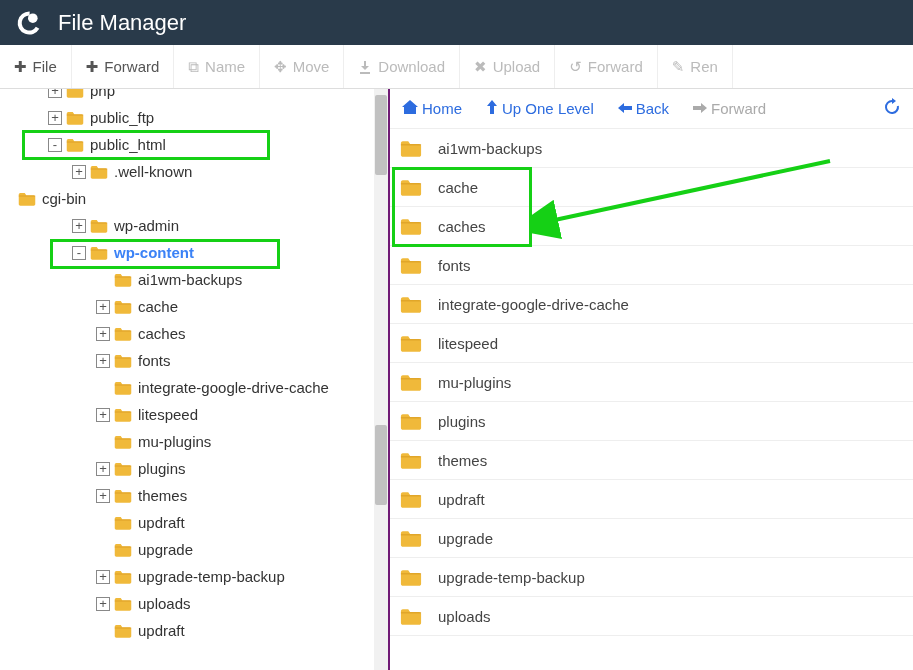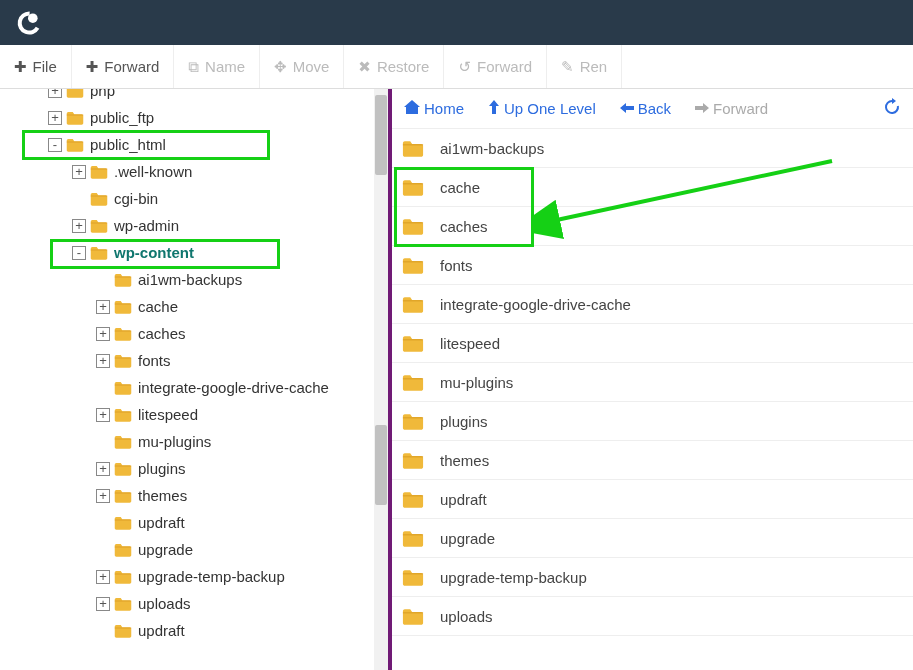--- a/index.html
+++ b/index.html
@@ -10,27 +10,27 @@
   .toolbar { background: #fff; border-bottom: 1px solid #ddd; height: 44px; display: flex; align-items: stretch; }
   .tb-btn { display: flex; align-items: center; padding: 0 14px; font-size: 15px; color: #555; cursor: pointer; border-right: 1px solid #eee; white-space: nowrap; }
   .tb-btn.disabled { color: #bbb; }
   .tb-btn .ic { margin-right: 6px; display:inline-flex; }
   .main { display: flex; height: calc(670px - 45px - 44px); }
   .tree-col { width: 388px; overflow: hidden; position: relative; }
   .tree-scroll { position: absolute; left: 0; top: 0; width: 378px; height: 100%; overflow: hidden; }
   .scrollbar-track { position: absolute; right: 0; top: 0; width: 14px; height: 100%; background: #f1f1f1; }
   .scroll-thumb { position: absolute; right: 1px; width: 12px; background: #c1c1c1; border-radius: 2px; }
   .tree-node { display: flex; align-items: center; height: 27px; font-size: 15px; color: #333; cursor: pointer; white-space: nowrap; }
-  .tree-node.bold .lbl { font-weight: 700; color: #0f766e; }
+  .tree-node.bold .lbl { font-weight: 700; color: #3b82f6; }
   .toggle { width: 14px; height: 14px; border: 1px solid #888; color: #555; font-size: 13px; line-height: 11px; text-align: center; margin-right: 4px; background:#fff; flex-shrink:0; }
   .toggle.empty { border: none; }
   .folder-ic { width: 18px; height: 14px; margin-right: 6px; flex-shrink:0; }
   .lbl { }
   .tree-highlight { position: absolute; border: 3px solid #15d015; pointer-events: none; }
-  .list-col { flex: 1; border-left: 4px solid #701a75; display: flex; flex-direction: column; position: relative; }
+  .list-col { flex: 1; border-left: 2px solid #701a75; display: flex; flex-direction: column; position: relative; }
   .nav-row { height: 40px; display: flex; align-items: center; padding: 0 12px; gap: 24px; border-bottom: 1px solid #eee; }
   .nav-btn { display: flex; align-items: center; font-size: 15px; color: #2d6cdf; cursor: pointer; gap:4px; }
   .nav-btn.disabled { color: #aaa; }
   .list-header { height: 34px; display:flex; align-items:center; padding-left: 48px; color:#2d6cdf; font-size:15px; border-bottom:1px solid #ddd; background:#fafafa; }
   .list-body { flex:1; overflow:hidden; position:relative; }
   .list-row { height: 39px; display:flex; align-items:center; padding-left: 10px; border-bottom:1px solid #eee; font-size:15px; color:#444; }
   .list-row .folder-ic { width: 22px; height: 17px; margin-right: 16px; }
   .list-highlight { position:absolute; border:3px solid #15d015; pointer-events:none; }
   .arrow-svg { position:absolute; pointer-events:none; }
 </style>
@@ -39,42 +39,51 @@
 
 <div class="titlebar">
   <span class="cp-logo">
     <svg viewBox="0 0 40 40" width="32" height="32">
         <g fill="none" stroke="#fff" stroke-width="5">
           <path d="M22 8a12 12 0 1 0 10 18"></path>
           <circle cx="26" cy="14" r="6" fill="#fff" stroke="none"></circle>
         </g>
       </svg>
   </span>
+  <span class="title-text">File Manager</span>
 </div>
 
 <div class="toolbar">
   <div class="tb-btn">
       <span class="ic">✚</span>
       <span>File</span>
     </div>
   <div class="tb-btn">
       <span class="ic">✚</span>
       <span>Forward</span>
     </div>
   <div class="tb-btn disabled">
       <span class="ic">⧉</span>
       <span>Name</span>
     </div>
   <div class="tb-btn disabled">
       <span class="ic">✥</span>
       <span>Move</span>
     </div>
   <div class="tb-btn disabled">
+      <span class="ic">
+        <svg width="14" height="14" viewBox="0 0 14 14">
+          <path d="M6 1h2v5h3l-4 4-4-4h3z M2 12h10v2H2z" fill="#bbb"></path>
+        </svg>
+      </span>
+      <span>Download</span>
+    </div>
+  <div class="tb-btn disabled">
       <span class="ic">✖</span>
-      <span>Restore</span>
+      <span>Upload</span>
     </div>
   <div class="tb-btn disabled">
       <span class="ic">↺</span>
       <span>Forward</span>
     </div>
   <div class="tb-btn disabled">
       <span class="ic">✎</span>
       <span>Ren</span>
     </div>
 </div>
@@ -108,21 +117,21 @@
             <span class="lbl">public_html</span>
           </div>
           <div class="tree-node" style="padding-left:72px">
             <span class="toggle">+</span>
             <svg class="folder-ic" width="18" height="14" viewBox="0 0 24 18">
               <path d="M1 3c0-1 1-2 2-2h6l2 3h10c1 0 2 1 2 2v10c0 1-1 2-2 2H3c-1 0-2-1-2-2z" fill="#f0b93a"></path>
               <path d="M1 5h22" stroke="#d89a20" stroke-width="1"></path>
             </svg>
             <span class="lbl">.well-known</span>
           </div>
-          <div class="tree-node" style="padding-left:72px">
+          <div class="tree-node" style="">
             <span class="toggle empty"></span>
             <svg class="folder-ic" width="18" height="14" viewBox="0 0 24 18">
               <path d="M1 3c0-1 1-2 2-2h6l2 3h10c1 0 2 1 2 2v10c0 1-1 2-2 2H3c-1 0-2-1-2-2z" fill="#f0b93a"></path>
               <path d="M1 5h22" stroke="#d89a20" stroke-width="1"></path>
             </svg>
             <span class="lbl">cgi-bin</span>
           </div>
           <div class="tree-node" style="padding-left:72px">
             <span class="toggle">+</span>
             <svg class="folder-ic" width="18" height="14" viewBox="0 0 24 18">

